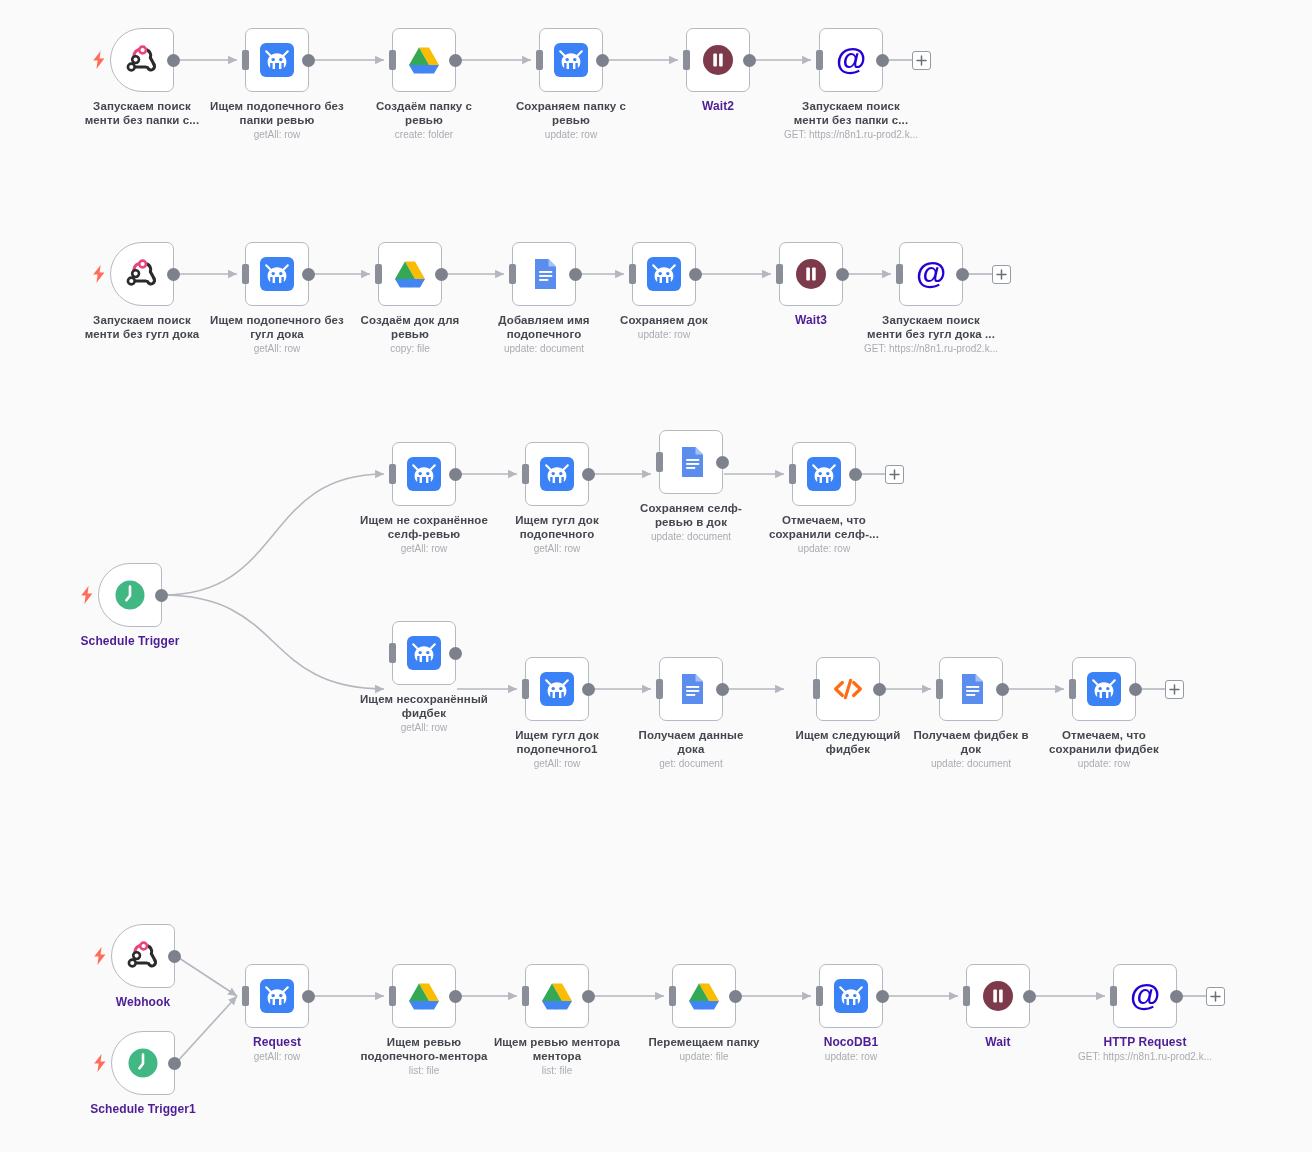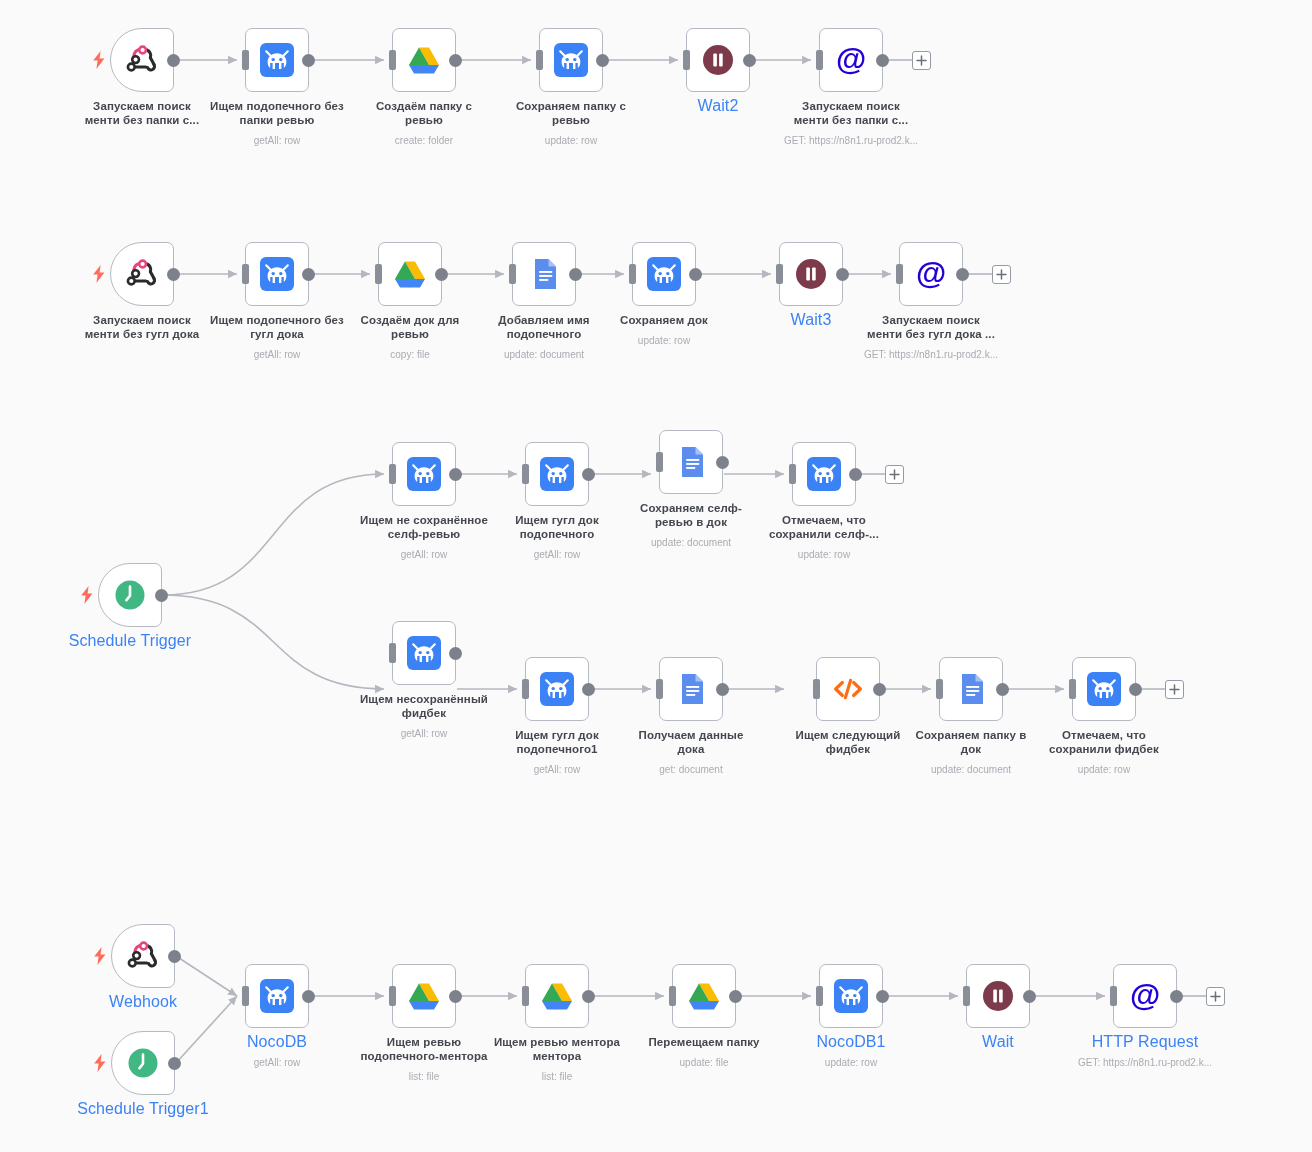--- a/index.html
+++ b/index.html
@@ -40,26 +40,26 @@
     pointer-events:none;
   }
   .nodelabel .title{
     font-size:11.5px;
     font-weight:bold;
     color:#44474f;
     line-height:14px;
     letter-spacing:0.1px;
     white-space:pre-line;
   }
-  .nodelabel .title.thin{font-weight:normal;font-size:16px;color:#3b82f6;}
+  .nodelabel .title.thin{font-weight:bold;font-size:12px;color:#4c1d95;}
   .nodelabel .sub{
     font-size:10px;
     color:#aaacb3;
     line-height:13px;
-    margin-top:7px;
+    margin-top:1px;
     white-space:pre-line;
   }
 
   
   .outdot{
     position:absolute;
     width:13px;height:13px;border-radius:50%;
     background:#7d818c;
     right:-7px;top:50%;margin-top:-6.5px;
   }
@@ -497,21 +497,21 @@
         <span class="inport"></span>
         <svg class="glyph" viewBox="0 0 36 36">
         <path d="M9 3 h13.5 L30 10.5 V33 H9 Z" fill="#5b8def"></path>
         <path d="M22.5 3 L30 10.5 H22.5 Z" fill="#a4c2f7"></path>
         <rect x="13.2" y="15.0" width="13.0" height="1.9" fill="#fff"></rect>
         <rect x="13.2" y="19.0" width="13.0" height="1.9" fill="#fff"></rect>
         <rect x="13.2" y="23.0" width="9.0" height="1.9" fill="#fff"></rect>
       </svg>
         <span class="outdot"></span>
         <div class="nodelabel">
-          <div class="title">Сохраняем папку в
+          <div class="title">Получаем фидбек в
 док</div>
           <div class="sub">update: document</div>
         </div>
       </div>
       <div class="node" style="left: 1072px; top: 657px;">
         <span class="inport"></span>
         <svg class="glyph" viewBox="0 0 36 36">
         <rect x="1" y="1" width="34" height="34" rx="6" fill="#3a82f6"></rect>
         <path d="M7.2 9.3 L11.4 13.6 M28.8 9.3 L24.6 13.6" stroke="#fff" stroke-width="2.1" stroke-linecap="round" fill="none"></path>
         <path d="M18 11.2 c-5.4 0-9.4 3.8-9.4 8.6 0 3.3 1.2 5.3 2.6 6.3 v-5.0 h2.4 v5.8 h2.4 v-5.8 h4.0 v5.8 h2.4 v-5.8 h2.4 v5.0 c1.4-1.0 2.6-3.0 2.6-6.3 0-4.8-4.0-8.6-9.4-8.6 z" fill="#fff"></path>
@@ -569,21 +569,21 @@
         <span class="inport"></span>
         <svg class="glyph" viewBox="0 0 36 36">
         <rect x="1" y="1" width="34" height="34" rx="6" fill="#3a82f6"></rect>
         <path d="M7.2 9.3 L11.4 13.6 M28.8 9.3 L24.6 13.6" stroke="#fff" stroke-width="2.1" stroke-linecap="round" fill="none"></path>
         <path d="M18 11.2 c-5.4 0-9.4 3.8-9.4 8.6 0 3.3 1.2 5.3 2.6 6.3 v-5.0 h2.4 v5.8 h2.4 v-5.8 h4.0 v5.8 h2.4 v-5.8 h2.4 v5.0 c1.4-1.0 2.6-3.0 2.6-6.3 0-4.8-4.0-8.6-9.4-8.6 z" fill="#fff"></path>
         <circle cx="14.2" cy="17.6" r="1.7" fill="#3a82f6"></circle>
         <circle cx="21.8" cy="17.6" r="1.7" fill="#3a82f6"></circle>
       </svg>
         <span class="outdot"></span>
         <div class="nodelabel">
-          <div class="title thin">NocoDB</div>
+          <div class="title thin">Request</div>
           <div class="sub">getAll: row</div>
         </div>
       </div>
       <div class="node" style="left: 392px; top: 964px;">
         <span class="inport"></span>
         <svg class="glyph" viewBox="0 0 36 36">
         <path d="M13.0 5.5 L23.0 5.5 L33.0 23.0 L23.0 23.0 Z" fill="#fbbc04"></path>
         <path d="M13.0 5.5 L23.0 23.0 L18.0 31.5 L3.0 23.0 Z" fill="#34a853"></path>
         <path d="M3.0 23.0 L33.0 23.0 L28.0 31.5 L8.0 31.5 Z" fill="#4285f4"></path>
       </svg>

